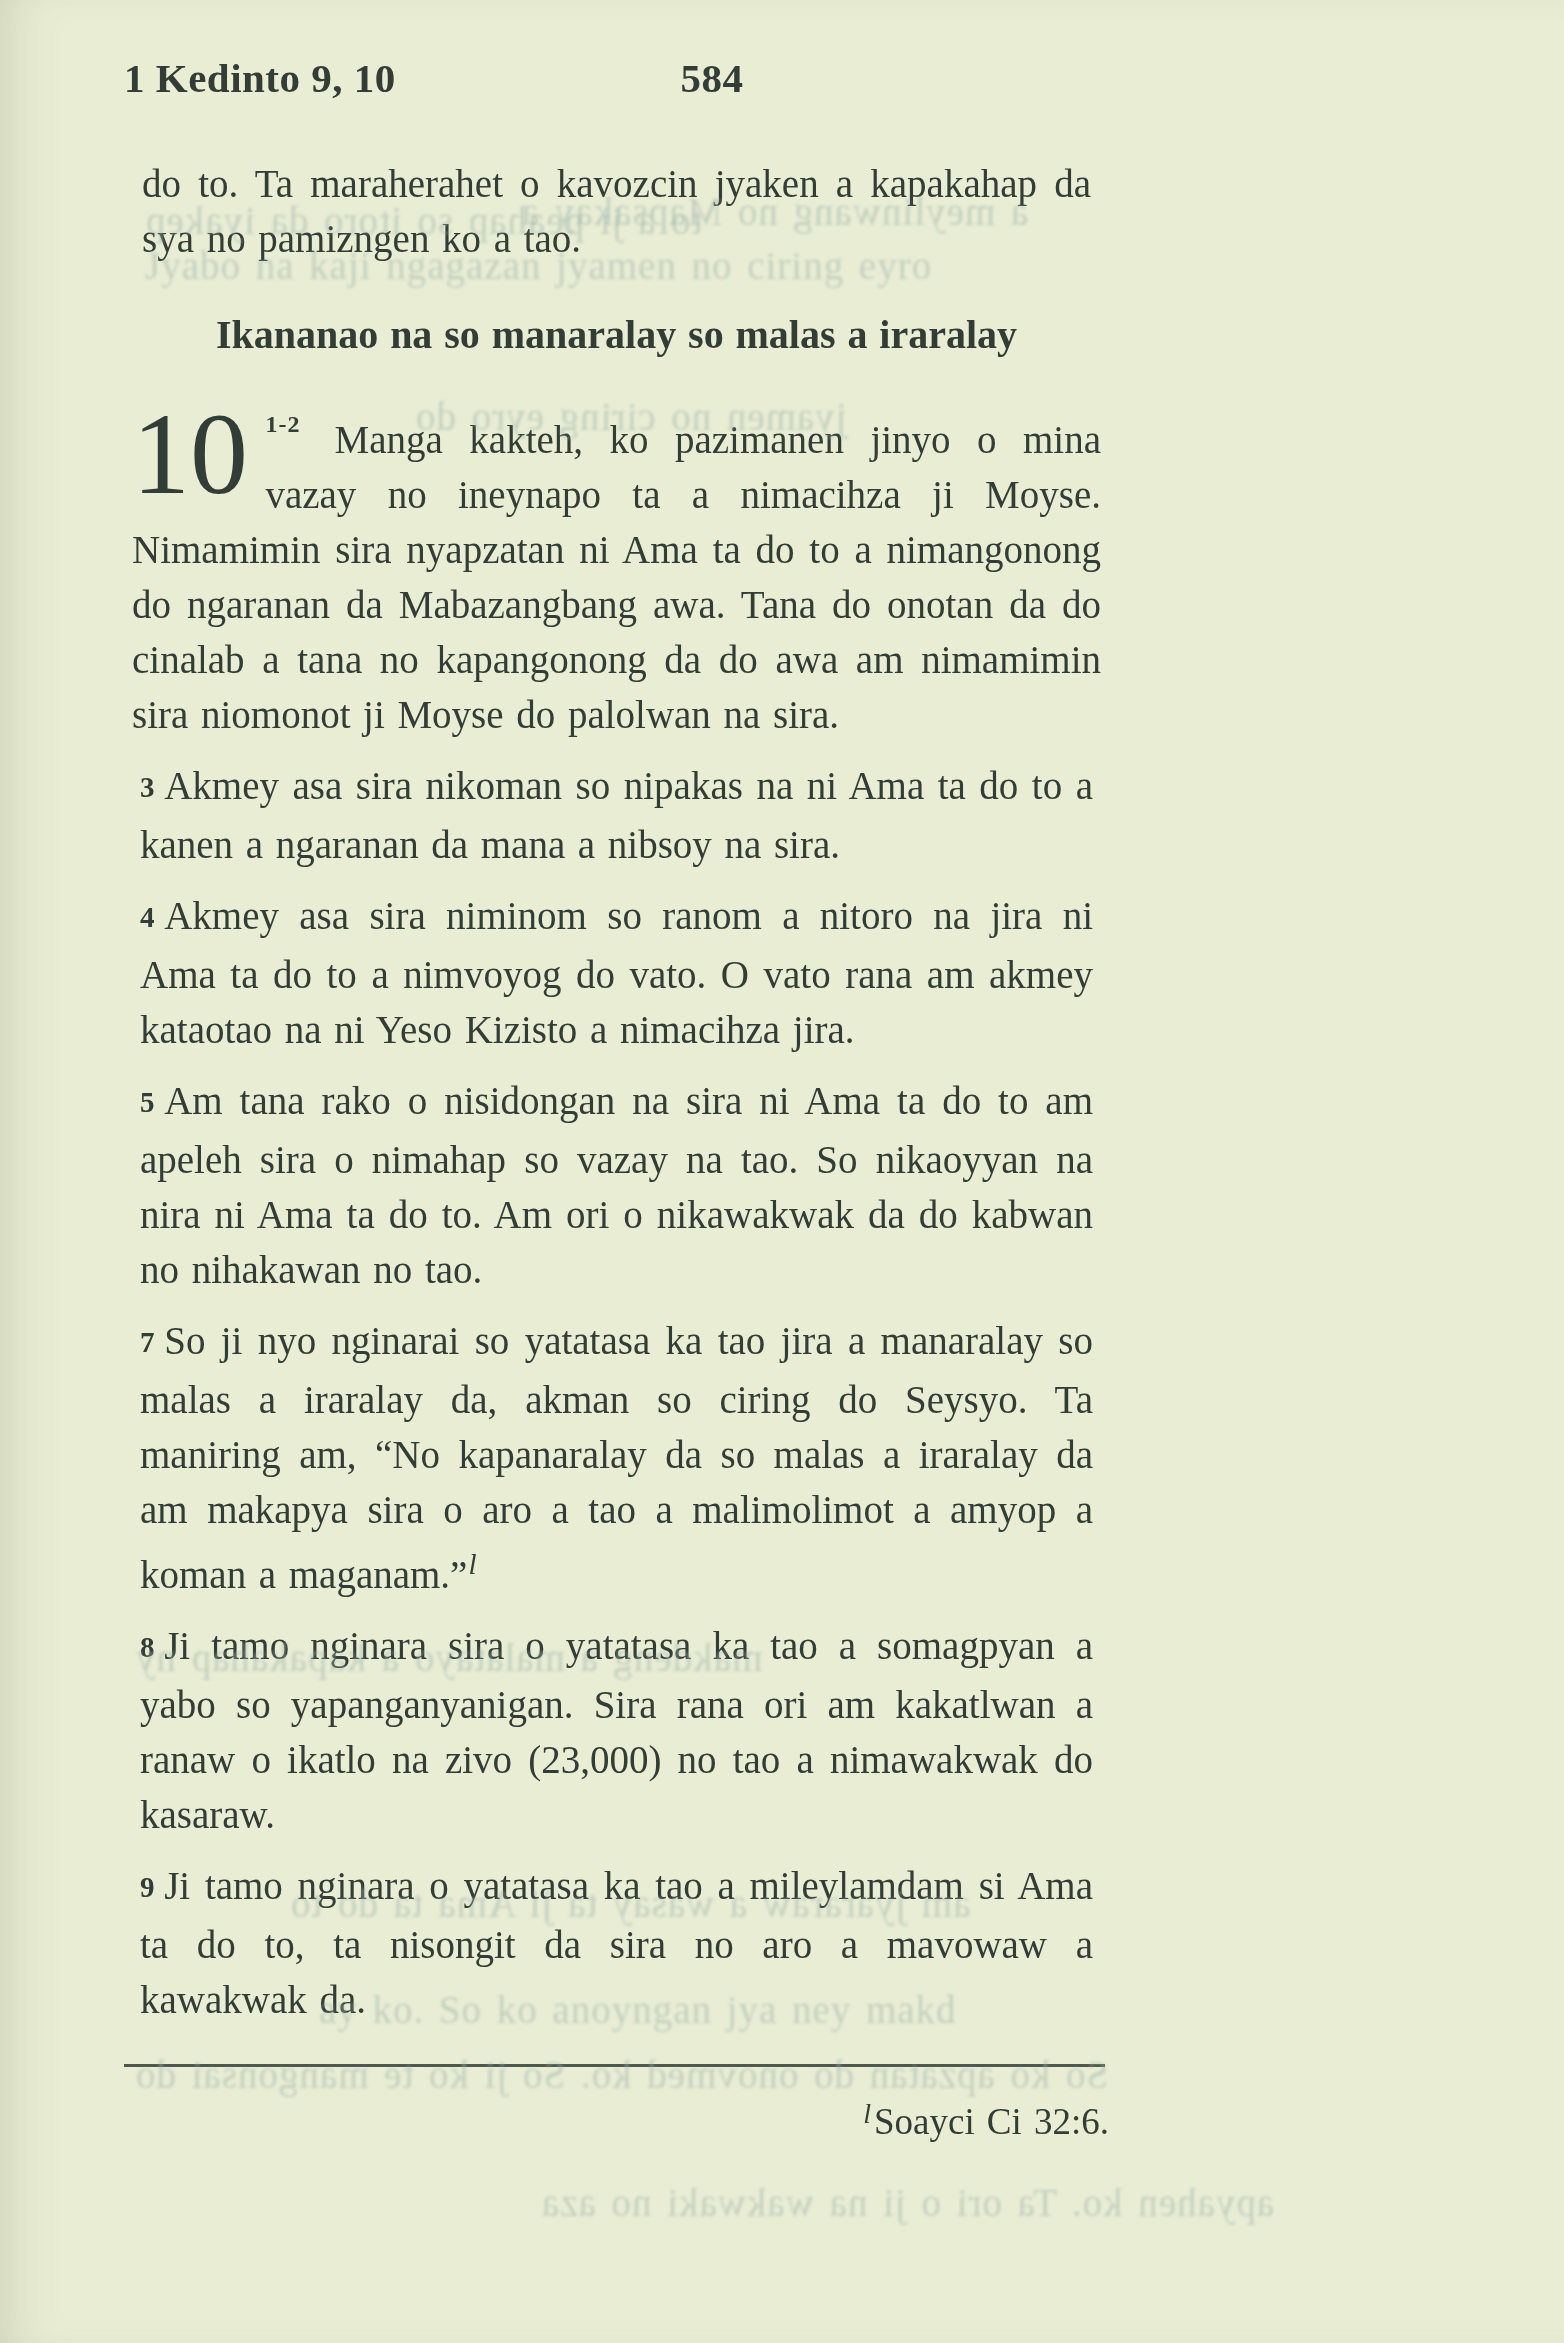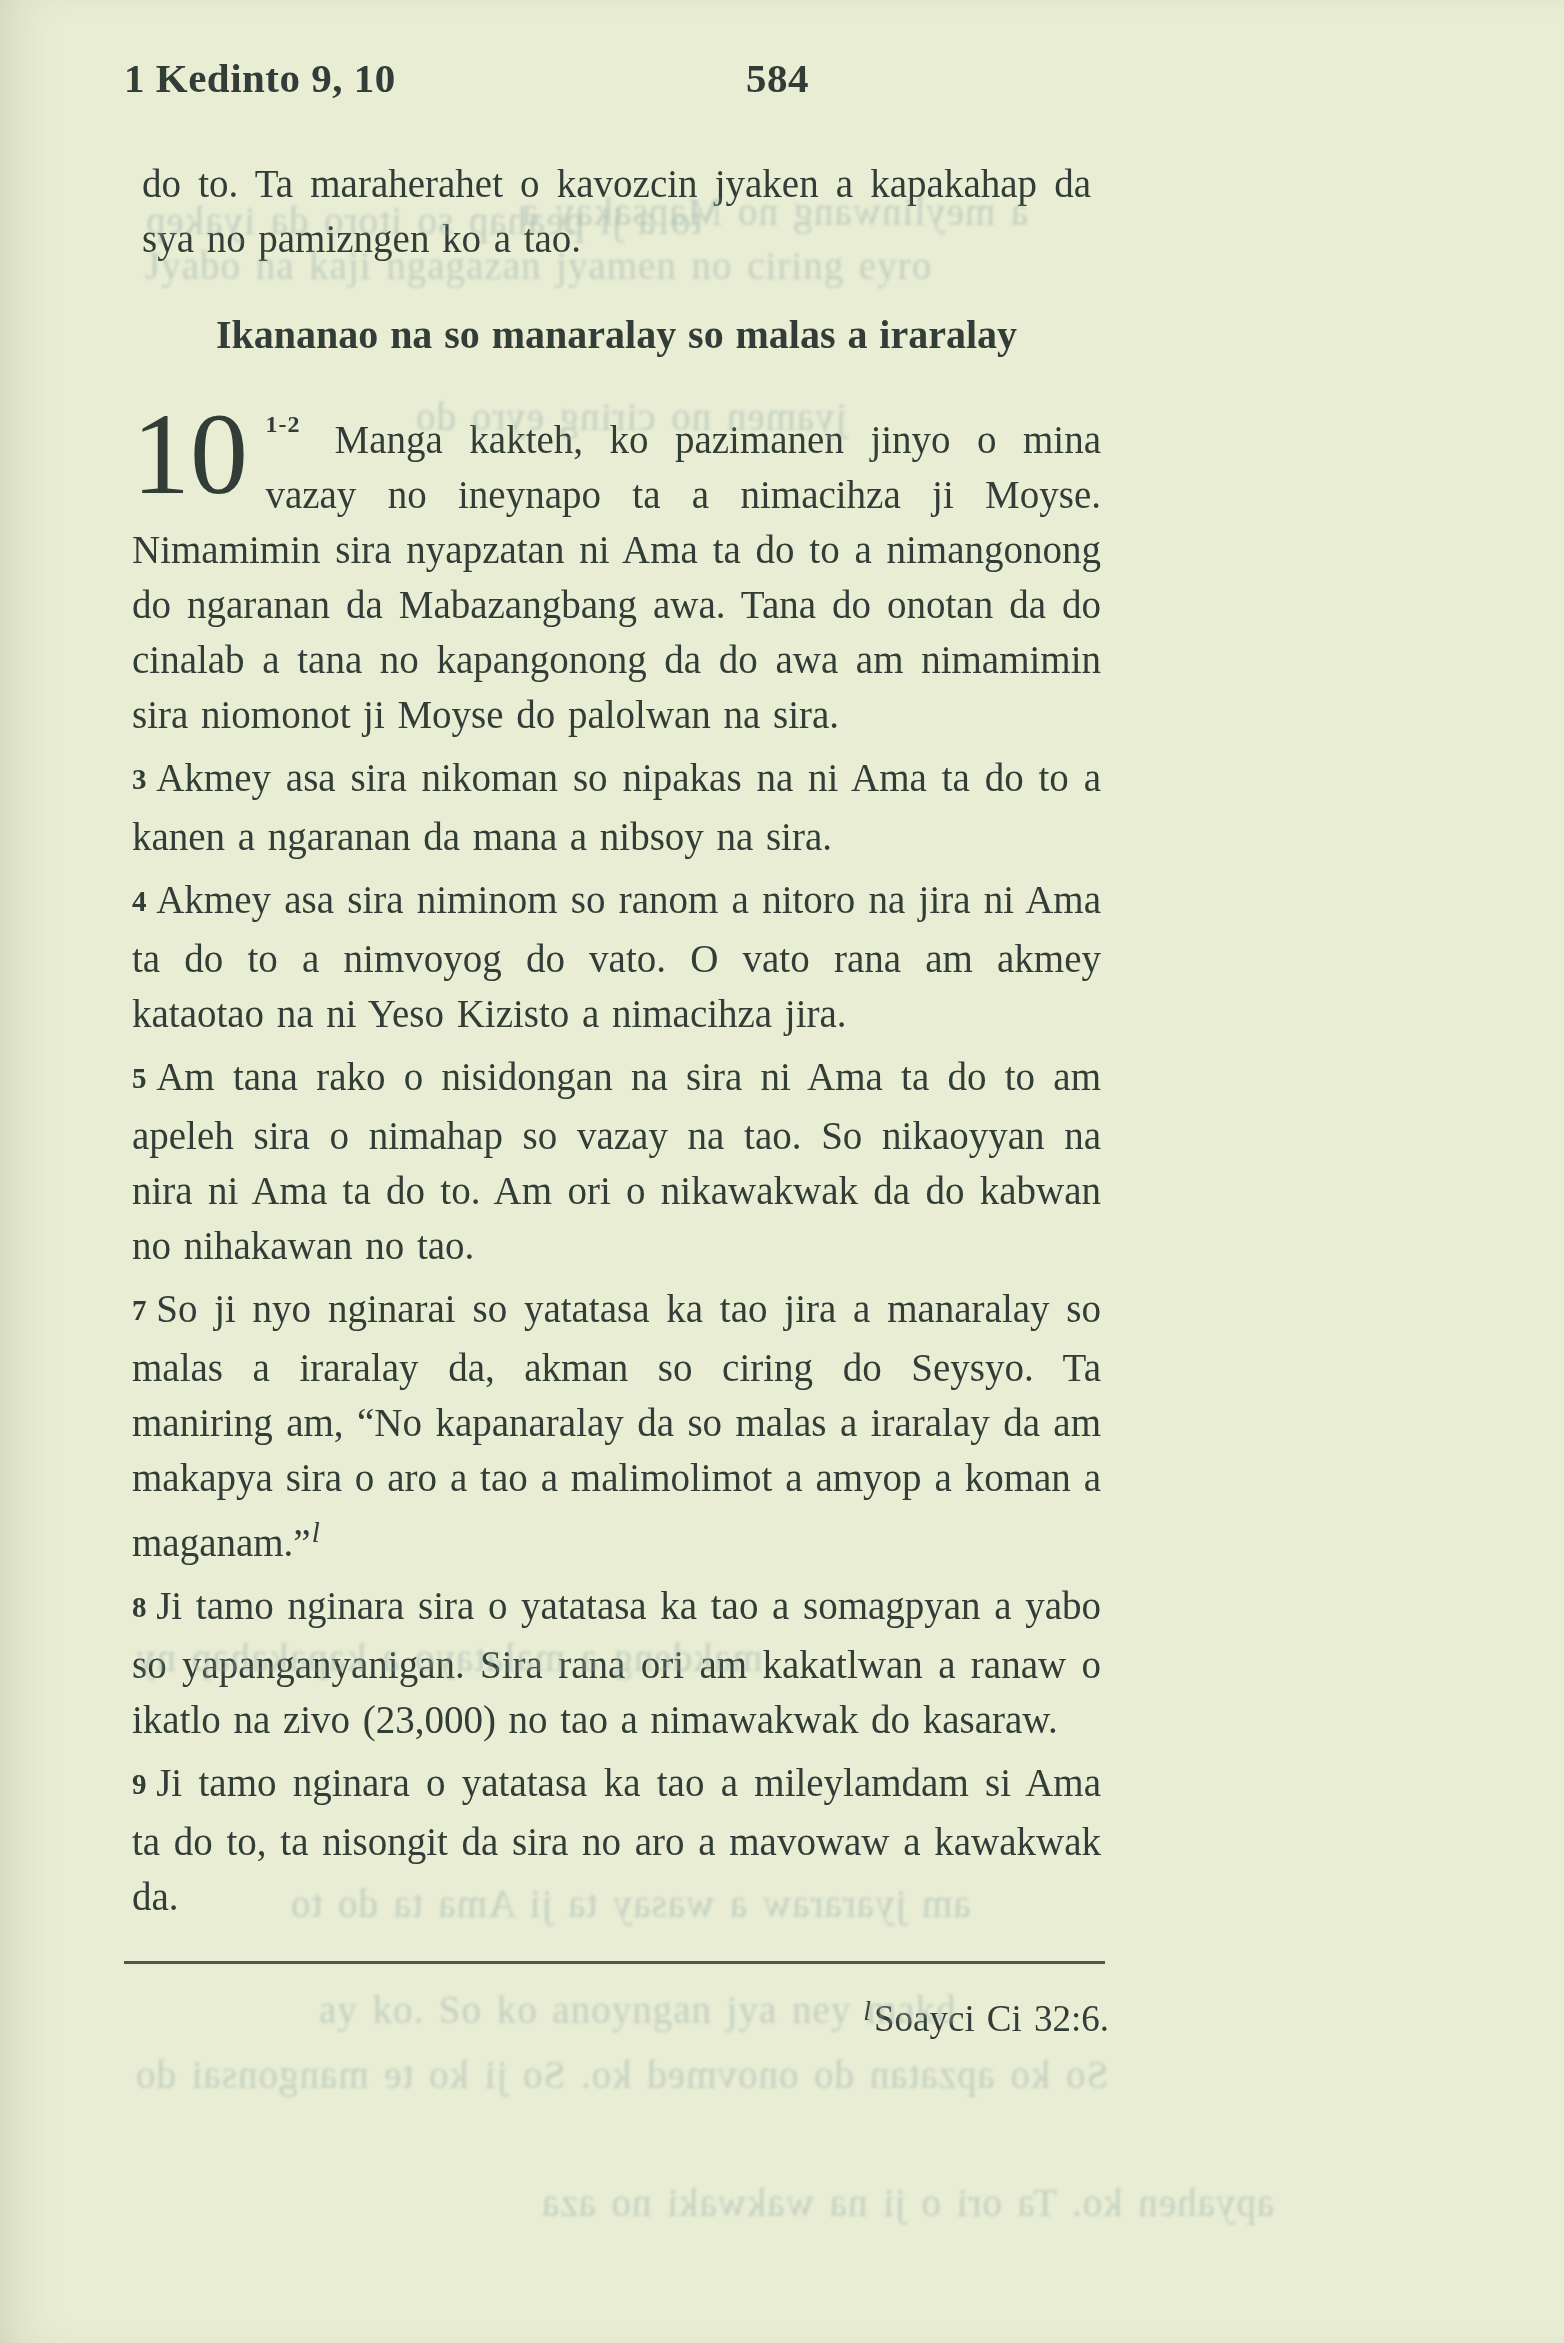--- a/index.html
+++ b/index.html
@@ -13,35 +13,35 @@
     width:1564px;height:2343px;
     background:var(--paper);
     overflow:hidden;
     font-family:"Liberation Serif","DejaVu Serif",serif;
     color:var(--ink);
     box-shadow:inset 39px 0 58px -39px rgba(90,100,70,.25), inset -29px 0 48px -39px rgba(90,100,70,.18);
     padding-left:48px;
   }
   .content{position:absolute;left:124px;top:54px;width:985px;}
   .header{position:relative;height:58px;font-weight:bold;font-size:41px;letter-spacing:0.5px;}
-  .pagenum{position:absolute;left:531px;top:0;width:154px;text-align:right;}
+  .pagenum{position:absolute;left:511px;top:0;width:154px;text-align:center;}
   .bodytext{margin-top:44px;font-size:39px;line-height:55px;text-align:justify;word-spacing:2.9px;}
   .intro{margin:18px;}
   .heading{
     text-align:center;font-weight:bold;
     margin:41px 0 35px 0;font-size:40px;word-spacing:1.9px;
     text-align-last:center;
   }
   .chapter{margin:8px;}
   .chapnum{
     float:left;font-size:116px;line-height:95px;
     margin:9.7px 17.4px 1.9px 0;font-weight:normal;
   }
   .chaplabel{font-weight:bold;font-size:24px;vertical-align:21px;letter-spacing:1px;margin-right:7.7px;word-spacing:0;}
-  .verse{margin:8px;}
+  .verse{margin:16px;}
   .verse.indent{text-indent:50px;}
   .vnum{font-weight:bold;font-size:29px;margin-right:9.7px;position:relative;top:-1.9px;word-spacing:0;}
   .fnmark{font-style:italic;font-size:29px;vertical-align:13.5px;margin-left:1px;}
   .fnrule{border:none;border-top:3.9px solid var(--ink);margin:37px 0 0 0;width:981px;opacity:.85;}
   .footnote{margin:19.3px 0 0 0;font-size:37px;text-align:right;}
   .fn-marker{font-style:italic;font-size:28px;vertical-align:10.6px;margin-right:2.9px;}
   .bleed{
     position:absolute;color:var(--bleed);opacity:.5;
     filter:blur(1.5px);font-size:39px;white-space:nowrap;
     pointer-events:none;letter-spacing:1px;word-spacing:3.9px;

